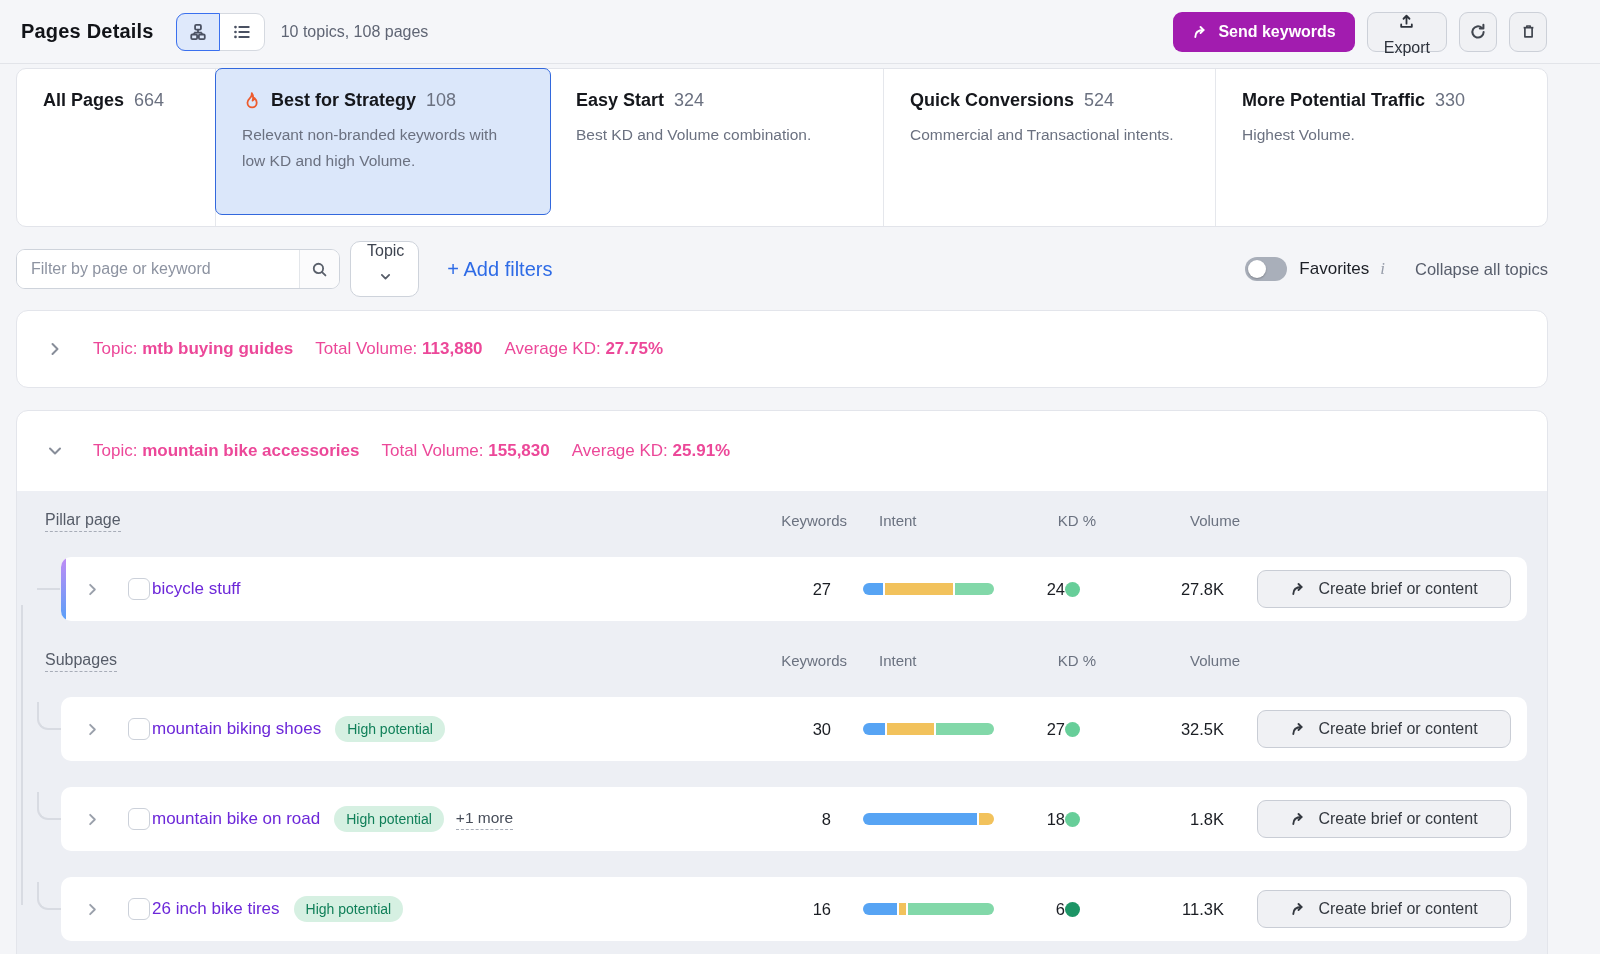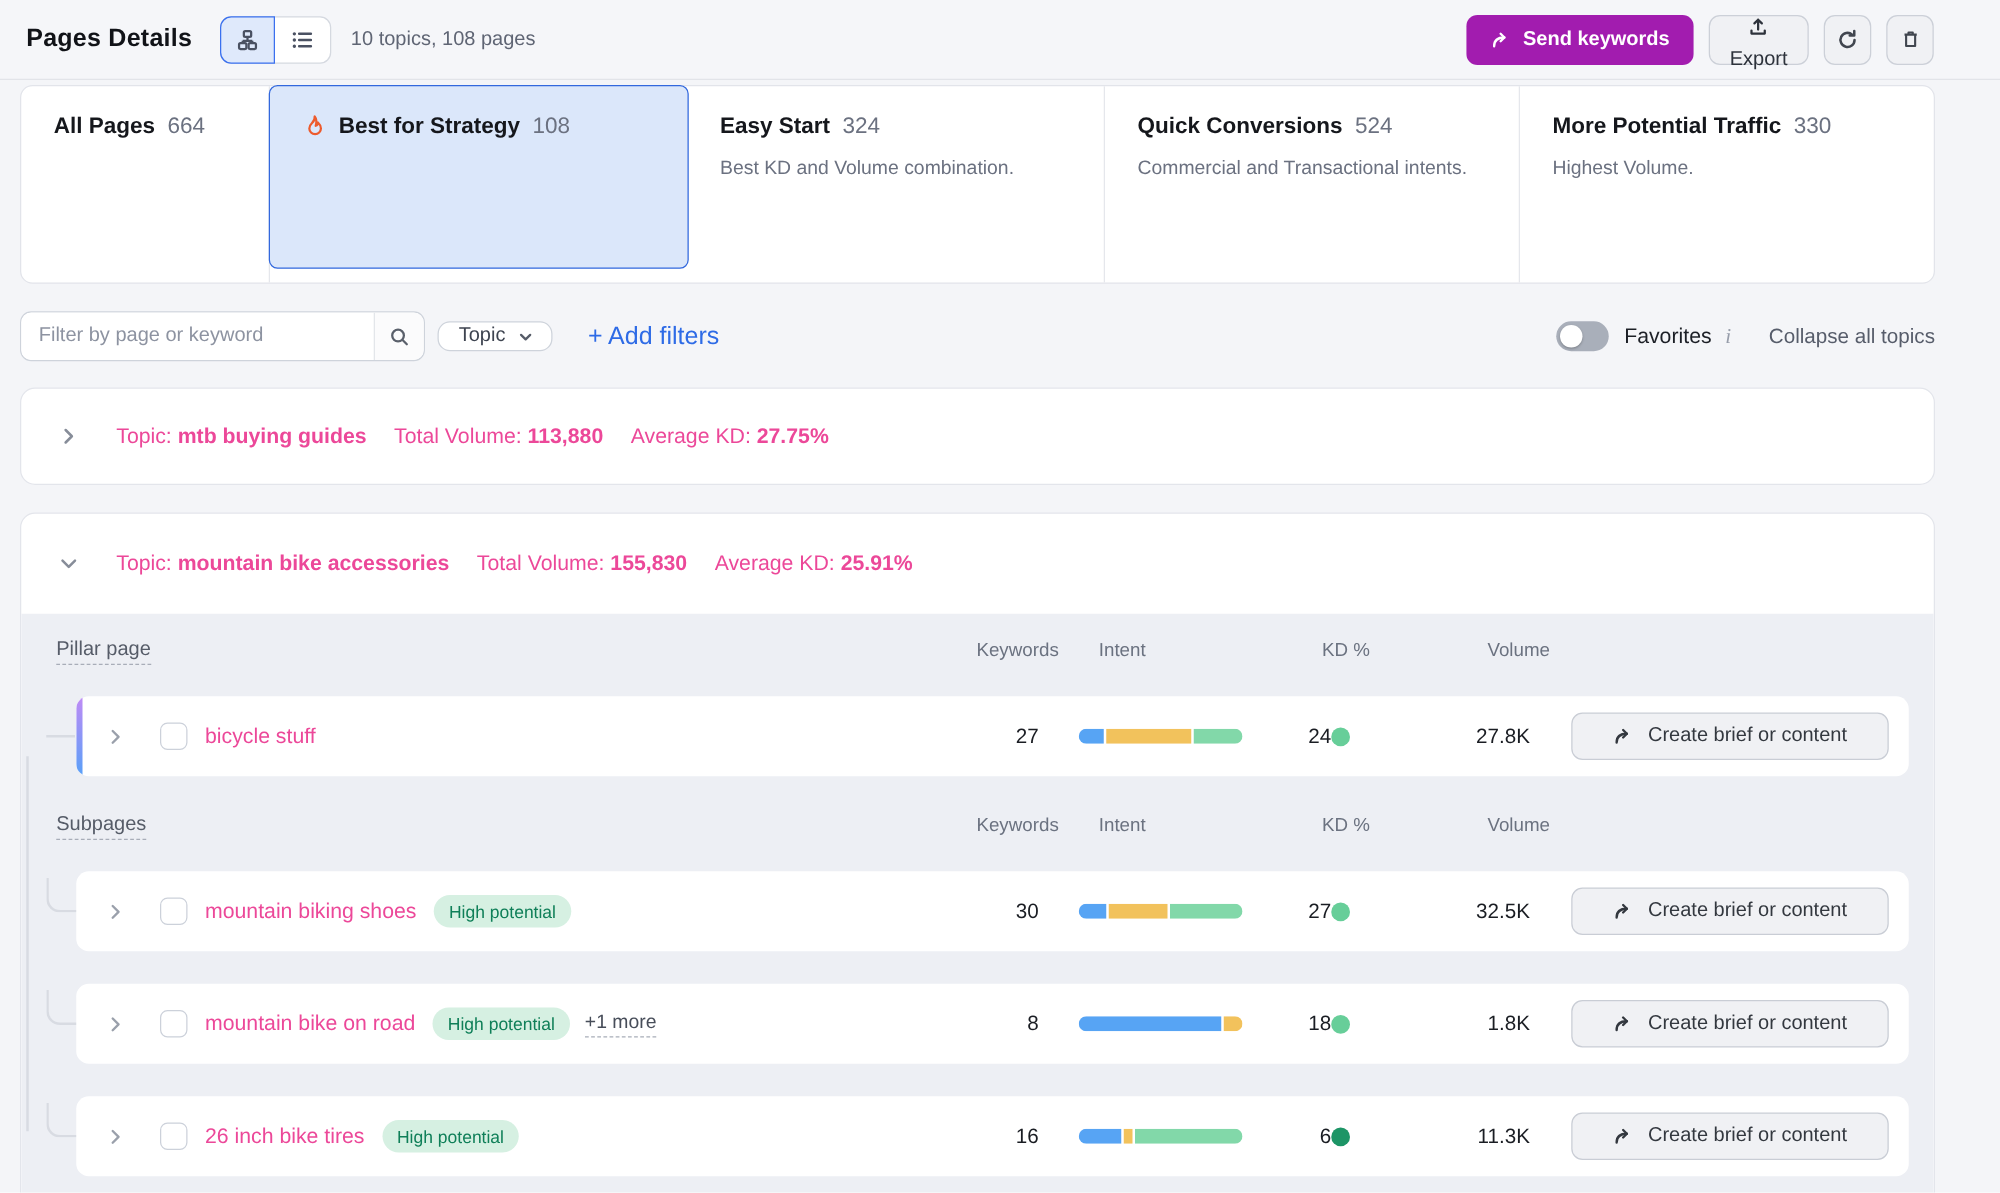--- a/index.html
+++ b/index.html
@@ -35,21 +35,21 @@
   .tab-count{ color:#6b7180; }
   .tab-desc{ margin-top:11px; font-size:15.5px; color:#6b7180; line-height:1.68; }
   .tab-card.selected{ background:#dbe7fa; border:1.5px solid #3268dd; border-radius:7px; margin:-1px; height:147px; }
   .w-allpages{ width:199px; } .w-strategy{ width:336px; } .w-easy{ width:334px; } .w-quick{ width:332px; } .w-traffic{ flex:1; }
   
   .filter-row{ display:flex; align-items:center; margin:22px 52px 0 16px; height:40px; }
   .search-box{ display:flex; width:324px; height:40px; border:1px solid #ced3db; border-radius:9px; background:#fff; overflow:hidden; }
   .search-box input{ flex:1; border:none; outline:none; padding:0 12px 0 14px; font-size:16px; font-family:inherit; color:#2d323b; }
   .search-box input::placeholder{ color:#8d93a1; }
   .search-btn{ width:40px; display:flex; align-items:center; justify-content:center; border:none; border-left:1px solid #e3e6ea; background:#fbfbfc; cursor:pointer; }
-  .topic-select{ margin-left:10px; height:24px; display:flex; align-items:center; gap:10px; padding:0 14px 0 16px; background:#fff; border:1px solid #ced3db; border-radius:10px; font-size:16px; color:#3e4450; cursor:pointer; }
+  .topic-select{ margin-left:10px; height:56px; display:flex; align-items:center; gap:10px; padding:0 14px 0 16px; background:#fff; border:1px solid #ced3db; border-radius:10px; font-size:16px; color:#3e4450; cursor:pointer;flex-direction:column; }
   .add-filters{ margin-left:28px; font-size:20px; font-weight:500; color:#2e6be6; cursor:pointer; }
   .filter-right{ margin-left:auto; display:flex; align-items:center; }
   .toggle{ width:42px; height:24px; border-radius:12px; background:#a9afba; position:relative; cursor:pointer; }
   .toggle-knob{ position:absolute; left:3px; top:3px; width:18px; height:18px; border-radius:50%; background:#fff; box-shadow:0 1px 2px rgba(0,0,0,.25); }
   .favorites-label{ margin-left:12px; font-size:17px; color:#1c1f26; }
   .info-icon{ margin-left:11px; font-family:"Liberation Serif", serif; font-style:italic; font-size:17px; color:#979daa; cursor:pointer; }
   .collapse-link{ margin-left:30px; font-size:16.5px; color:#575d6b; cursor:pointer; }
   
   .topic-card{ margin:21px 52px 0 16px; background:#fff; border:1px solid #e3e5eb; border-radius:12px; }
   .topic-head{ height:76px; display:flex; align-items:center; padding-left:30px; font-size:17px; color:#ec4899; cursor:pointer; }
@@ -74,21 +74,21 @@
   .c-vol{ width:120px; text-align:right; margin-left:24px; }
   .c-btn{ width:254px; margin-left:33px; }
   .cols-header.subhead{ margin-top:24px; }
   
   .row-card{ height:64px; background:#fff; border-radius:10px; display:flex; align-items:center; padding:0 16px 0 24px; position:relative; margin-bottom:26px; }
   .row-card.pillar-card{ overflow:hidden; }
   .grad-bar{ position:absolute; left:0; top:0; width:5px; height:100%; background:linear-gradient(180deg,#c08bf5 0%,#58a0f8 100%); }
   .r-name{ flex:1; display:flex; align-items:center; }
   .row-chev{ display:flex; cursor:pointer; }
   .checkbox{ width:22px; height:22px; margin-left:28px; border:1.5px solid #ccd1da; border-radius:6px; background:#fff; cursor:pointer; }
-  .page-name{ margin-left:14px; font-size:17px; color:#ec4899; }
+  .page-name{ margin-left:2px; font-size:17px; color:#6d28d9; }
   .badge{ margin-left:14px; font-size:14px; font-weight:500; color:#0f7f58; background:#d6f0e2; padding:5px 12px; border-radius:14px; white-space:nowrap; }
   .more-link{ margin-left:12px; font-size:15.5px; color:#474d59; border-bottom:1px dashed #a8adb8; padding-bottom:2px; cursor:pointer; }
   .cell-kw{ width:80px; text-align:right; font-size:16.5px; }
   .cell-intent{ width:131px; margin-left:32px; display:flex; gap:2px; height:12px; border-radius:7px; overflow:hidden; }
   .intent-seg{ height:100%; display:block; }
   .cell-kd{ width:86px; display:flex; justify-content:flex-end; align-items:center; gap:0; font-size:16.5px; }
   .kd-dot{ width:15px; height:15px; border-radius:50%; }
   .cell-vol{ width:120px; text-align:right; margin-left:24px; font-size:16.5px; }
   .cell-btn{ width:254px; margin-left:33px; }
   .create-btn{ width:100%; height:38px; display:flex; align-items:center; justify-content:center; gap:11px; background:#f0f1f4; border:1px solid #c9cdd5; border-radius:9px; font-size:16px; color:#33383f; cursor:pointer; font-family:inherit; }
@@ -172,20 +172,21 @@
   <div class="tab-card w-strategy selected">
     <div class="tab-title">
       <span>
         <svg width="19" height="19" viewBox="0 0 16 16" fill="none" stroke="#ed5b2d" stroke-width="1.5" stroke-linejoin="round">
           <path d="M8.2 1.8 C8.6 4 7.6 5.2 6.3 6.4 C5.2 7.4 4.6 8.4 4.6 9.9 A3.9 3.9 0 0 0 12.4 9.9 C12.4 8.1 11.5 6.9 10.4 5.9 C10.4 7.1 9.8 7.8 8.9 8.1 C9.5 6.2 9.4 3.4 8.2 1.8 Z"></path>
         </svg>
       </span>
       <span class="tab-label">Best for Strategy</span>
       <span class="tab-count">108</span>
     </div>
+    <div class="tab-desc">Relevant non-branded keywords with low KD and high Volume.</div>
   </div>
   <div class="tab-card w-easy divider">
     <div class="tab-title">
       <span class="tab-label">Easy Start</span>
       <span class="tab-count">324</span>
     </div>
     <div class="tab-desc">Best KD and Volume combination.</div>
   </div>
   <div class="tab-card w-quick divider">
     <div class="tab-title">

